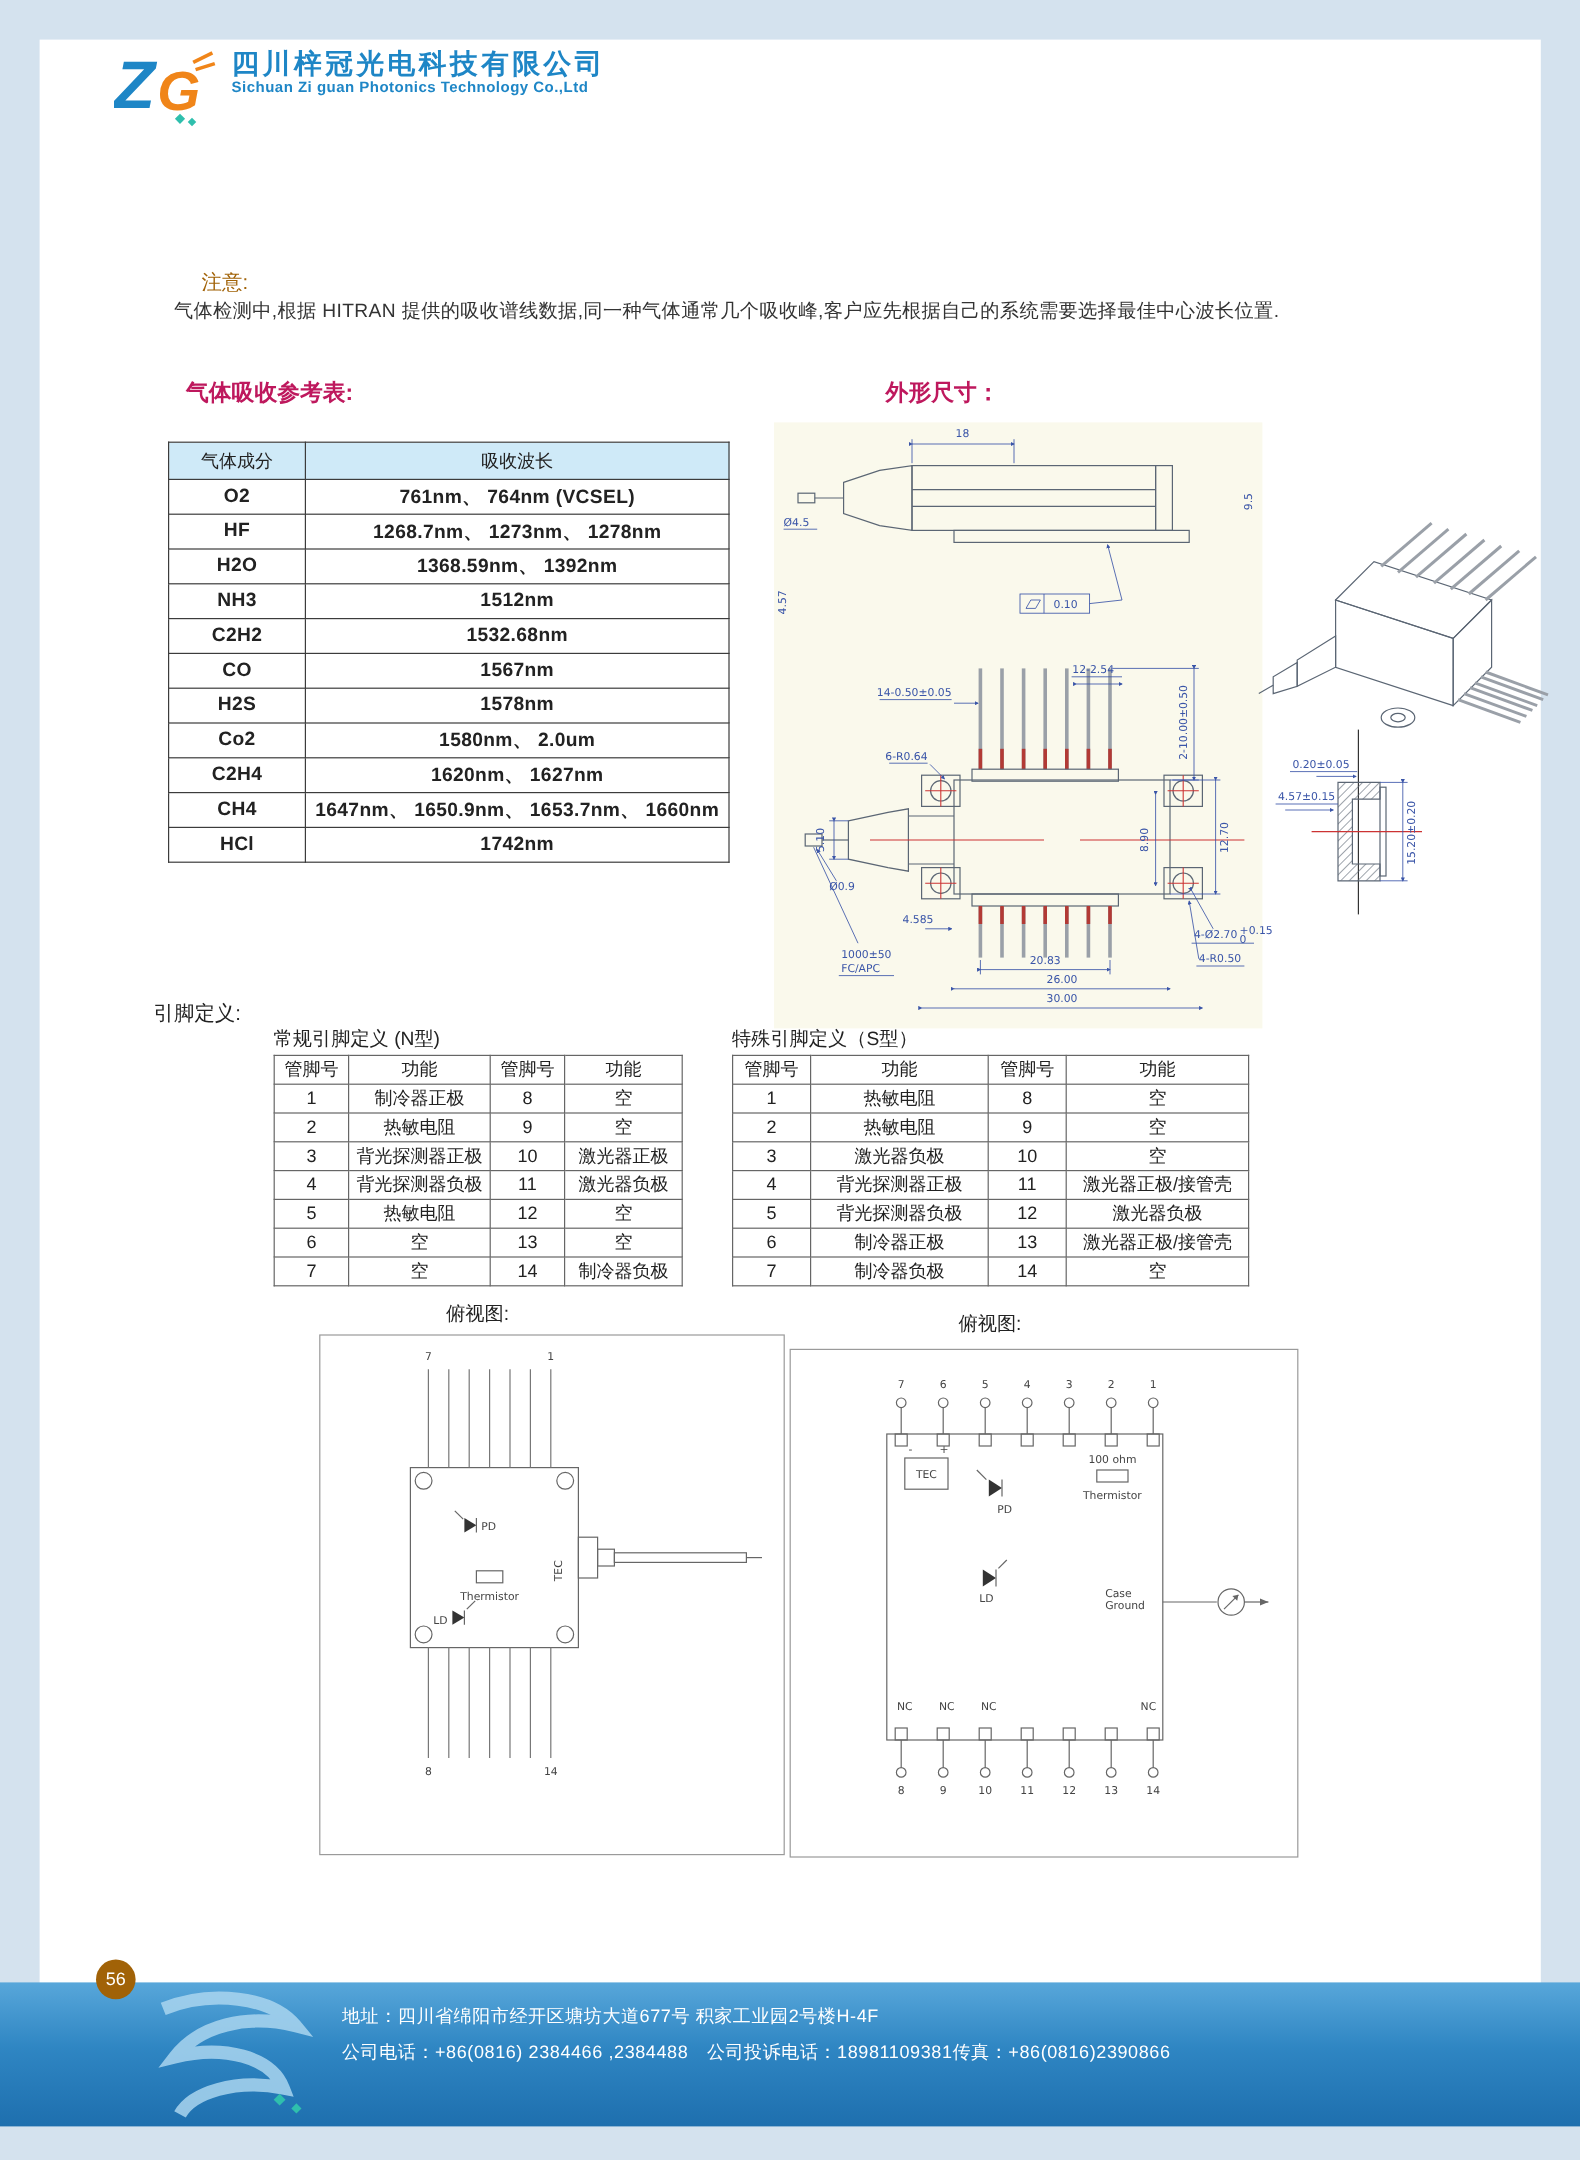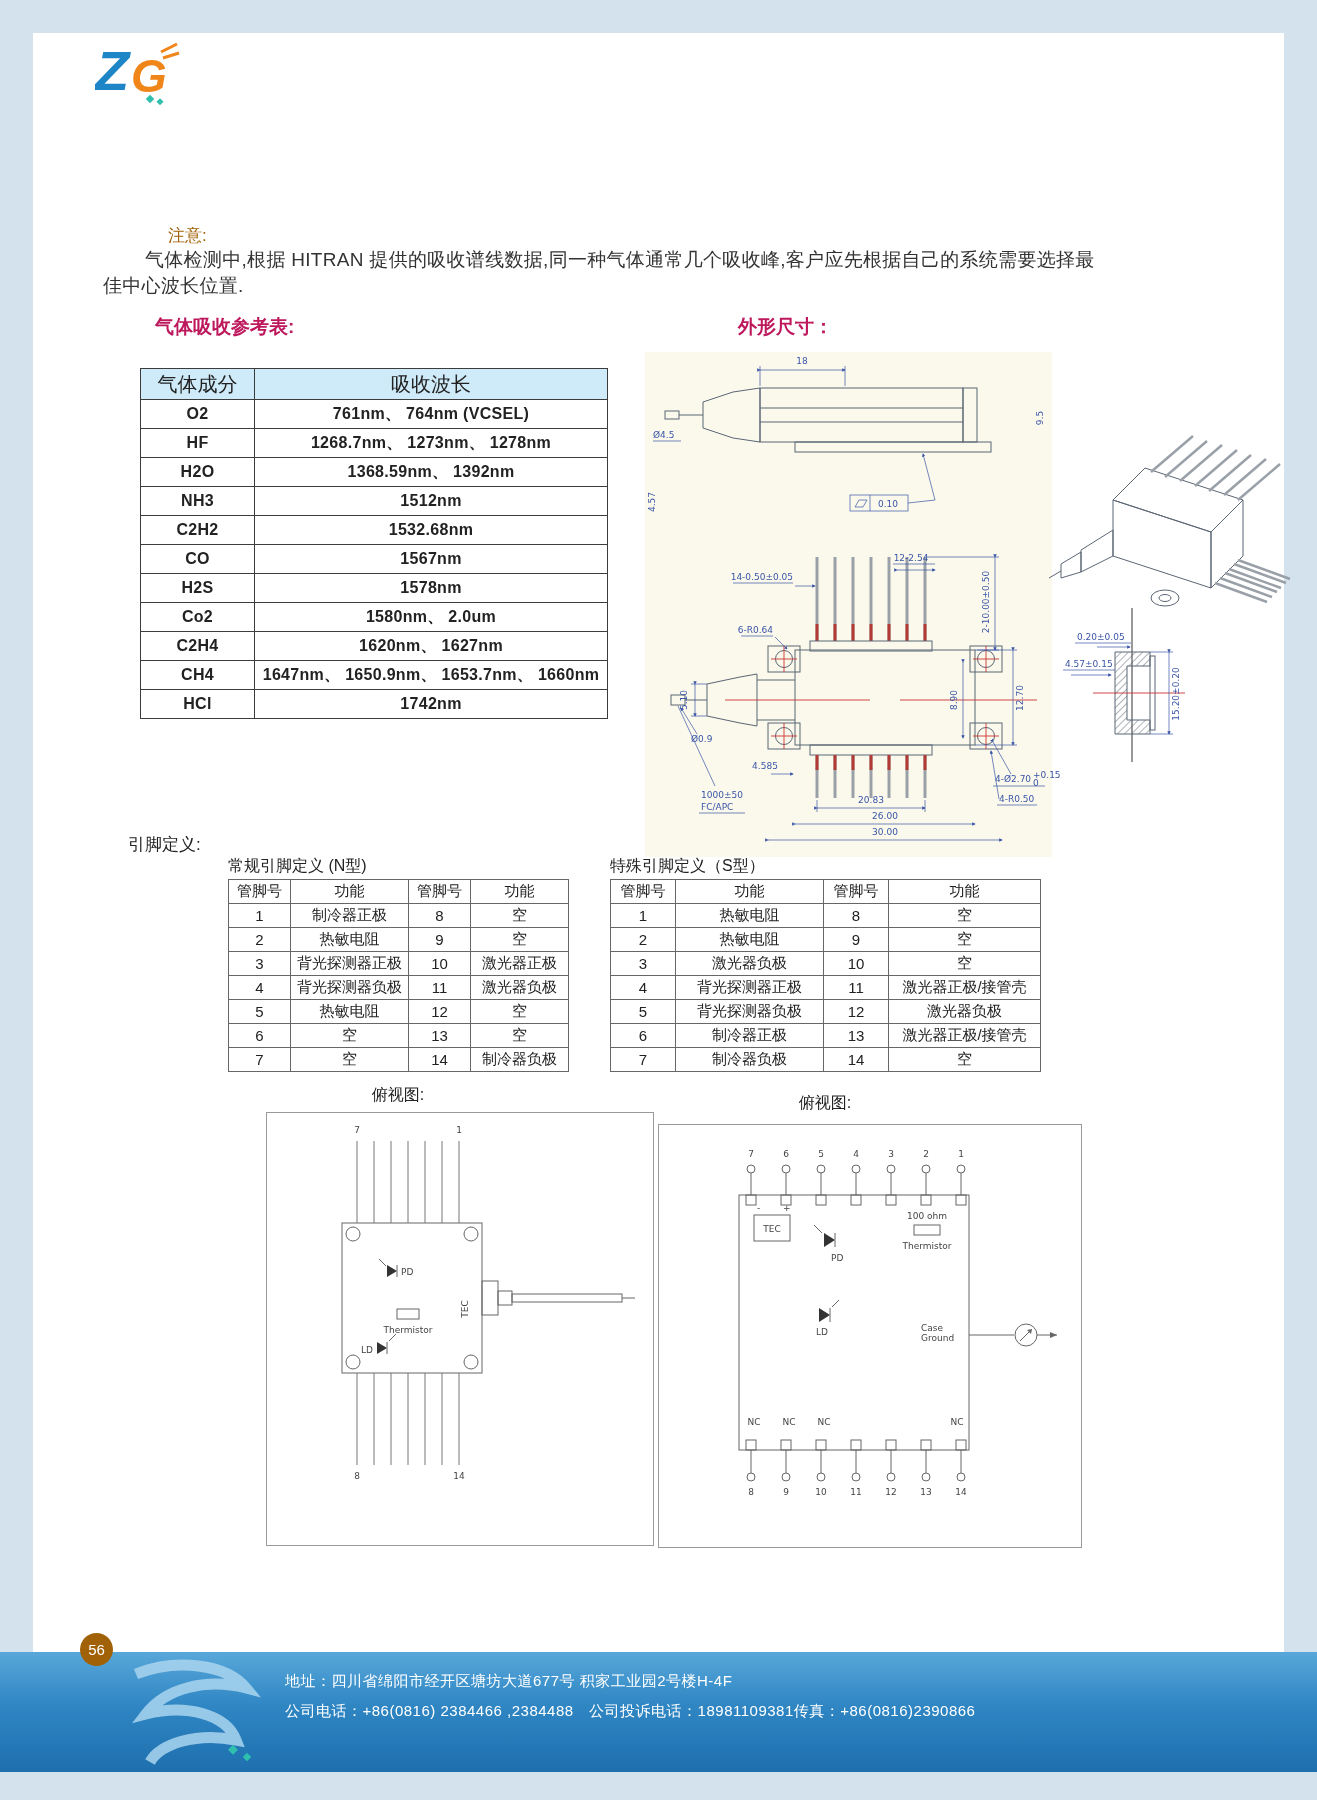--- a/index.html
+++ b/index.html
@@ -5,27 +5,27 @@
   html,body{margin:0;padding:0;}
   .page{position:relative;width:1317px;height:1800px;background:#d4e2ee;
         font-family:"Liberation Sans",sans-serif;overflow:hidden;color:#222;}
   .panel{position:absolute;left:33px;top:33px;width:1251px;height:1640px;background:#ffffff;}
   
   .logo-wrap{position:absolute;left:95px;top:40px;display:flex;gap:12px;align-items:flex-start;}
   .co-cn{font-size:23px;font-weight:bold;color:#1e86c6;letter-spacing:3px;line-height:26px;}
   .co-en{font-size:12.5px;font-weight:bold;color:#1e86c6;letter-spacing:0.4px;}
   
   .note-label{position:absolute;left:168px;top:224px;font-size:17px;color:#a16207;}
-  .note-body{position:absolute;left:103px;top:247px;width:1005px;font-size:19px;line-height:26px;
+  .note-body{position:absolute;left:103px;top:247px;width:1005px;font-size:16px;line-height:26px;
              color:#333;text-indent:42px;letter-spacing:0.3px;}
   .sec-title{position:absolute;font-size:19px;font-weight:bold;color:#be185d;}
   
   .gas-table{position:absolute;left:140px;top:368px;border-collapse:collapse;table-layout:fixed;}
   .gas-table th,.gas-table td{border:1px solid #3c3c3c;text-align:center;padding:0 4px;}
-  .gas-table th{background:#cfeaf8;font-weight:normal;font-size:20px;height:30px;}
+  .gas-table th{background:#cfeaf8;font-weight:normal;font-size:15px;height:30px;}
   .gas-table td{font-weight:bold;font-size:16px;height:28px;letter-spacing:0.3px;}
   
   .pin-title{position:absolute;font-size:16px;color:#222;text-align:left;}
   .pin-table{position:absolute;border-collapse:collapse;table-layout:fixed;}
   .pin-table th,.pin-table td{border:1px solid #666;text-align:center;font-weight:normal;
                               font-size:15px;height:23px;padding:0 2px;}
   .tv-label{position:absolute;font-size:16px;color:#222;text-align:center;}
   .diag-box{position:absolute;border:1px solid #9a9a9a;background:#fff;}
   
   .cream{fill:#faf9ec;}
@@ -55,20 +55,24 @@
 
   <div class="logo-wrap">
     <svg width="86" height="66">
       <text x="0" y="50" font-size="56" font-weight="bold" font-style="italic" fill="#1e86c6">Z</text>
       <text x="36" y="52" font-size="46" font-weight="bold" font-style="italic" fill="#f08519">G</text>
       <line x1="66" y1="12" x2="82" y2="4" stroke="#f08519" stroke-width="3"></line>
       <line x1="68" y1="18" x2="84" y2="13" stroke="#f08519" stroke-width="3"></line>
       <rect x="52" y="56" width="6" height="6" fill="#2fbfad" transform="rotate(45 55 59)"></rect>
       <rect x="63" y="59" width="5" height="5" fill="#2fbfad" transform="rotate(45 65 61)"></rect>
     </svg>
+    <div>
+      <div class="co-cn">四川梓冠光电科技有限公司</div>
+      <div class="co-en">Sichuan Zi guan Photonics Technology Co.,Ltd</div>
+    </div>
   </div>
 
   <div class="note-label">注意:</div>
   <div class="note-body">气体检测中,根据 HITRAN 提供的吸收谱线数据,同一种气体通常几个吸收峰,客户应先根据自己的系统需要选择最佳中心波长位置.</div>
 
   <div class="sec-title" style="left:155px;top:314px;">气体吸收参考表:</div>
   <div class="sec-title" style="left:738px;top:314px;">外形尺寸：</div>
 
   <table class="gas-table">
     <colgroup>

